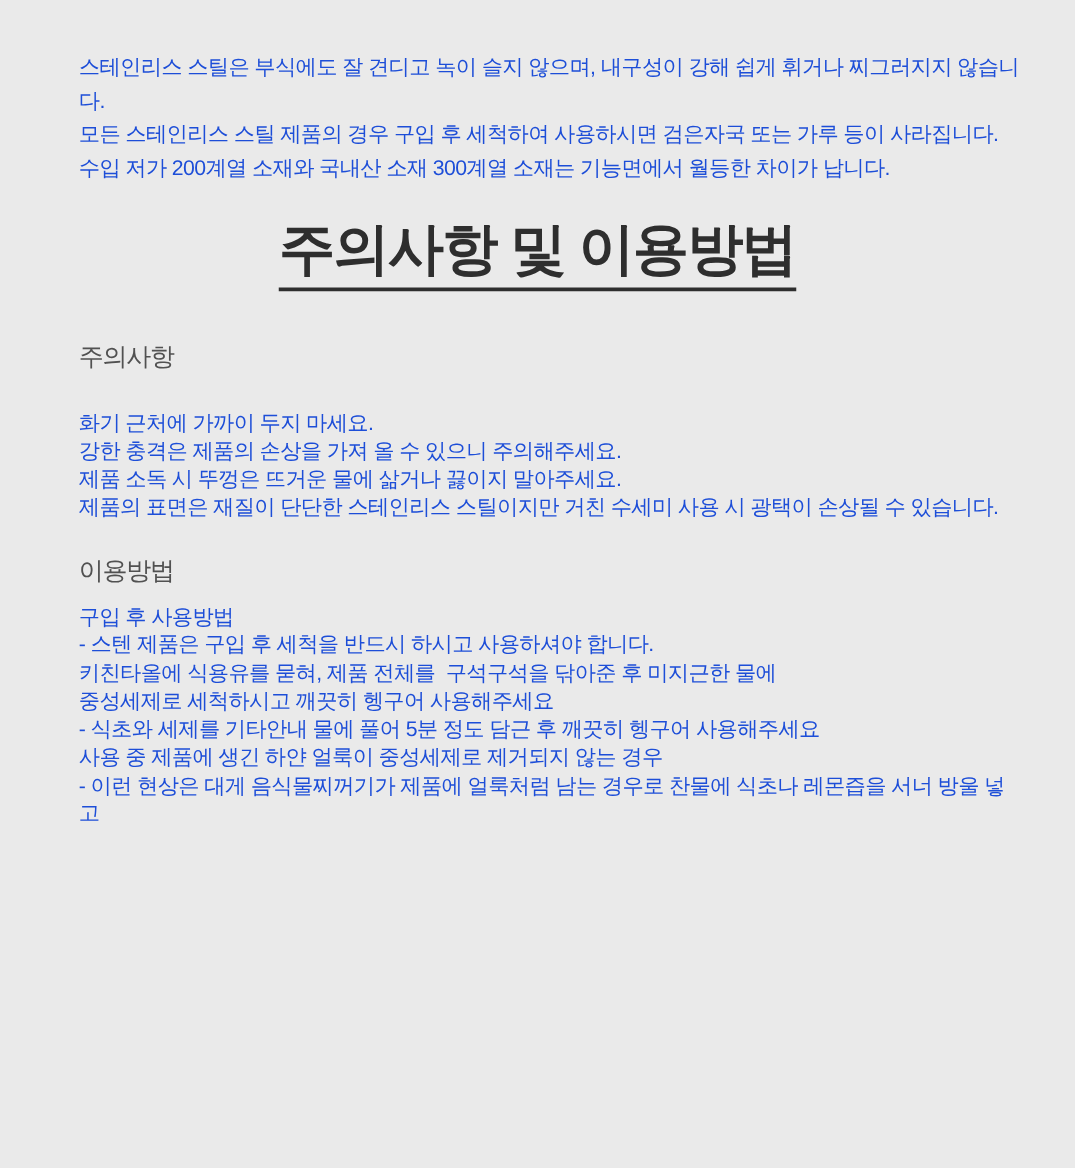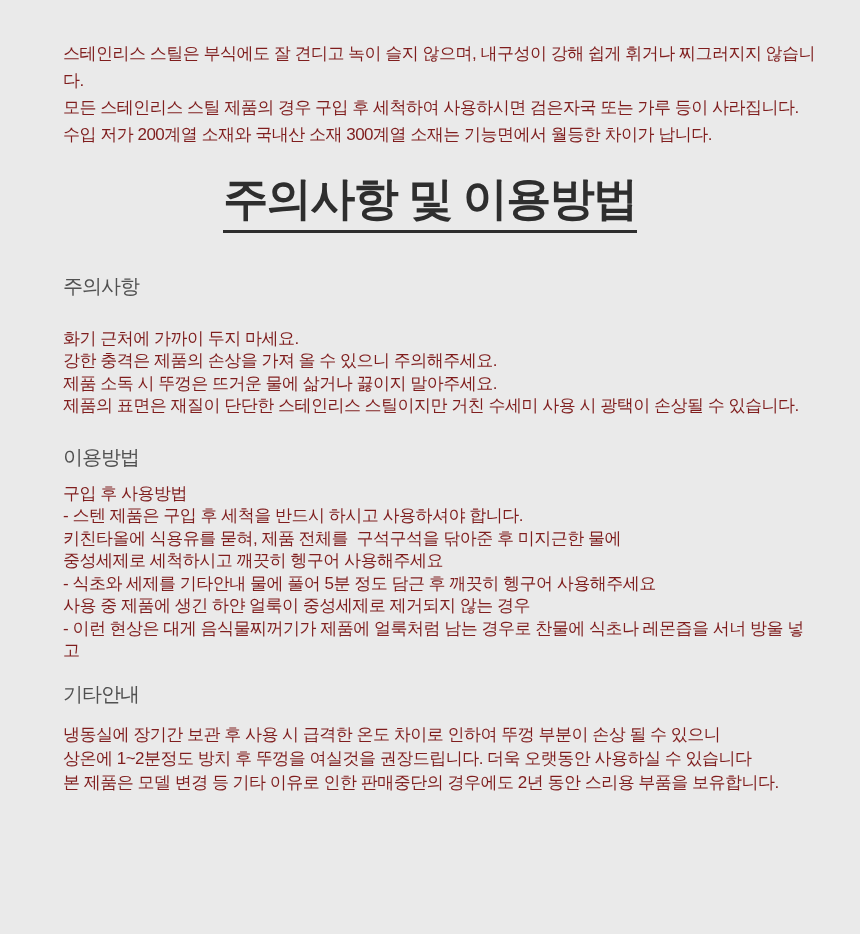--- a/index.html
+++ b/index.html
@@ -37,21 +37,21 @@
   }
   .main-title.second {
     margin-top: 25px;
   }
   .intro {
     margin: 40px 40px 0 63px;
   }
   .body-line {
     font-size: 17px;
     line-height: 27px;
-    color: #7f1d1d;
+    color: #1d4ed8;
     white-space: pre-wrap;
     letter-spacing: -0.5px;
   }
   .section {
     margin: 0 40px 0 63px;
   }
   .section-heading {
     font-size: 20px;
     font-weight: 500;
     letter-spacing: -1px;
@@ -102,23 +102,14 @@
       <div class="body-line">구입 후 사용방법</div>
       <div class="body-line">- 스텐 제품은 구입 후 세척을 반드시 하시고 사용하셔야 합니다.</div>
       <div class="body-line">키친타올에 식용유를 묻혀, 제품 전체를  구석구석을 닦아준 후 미지근한 물에</div>
       <div class="body-line">중성세제로 세척하시고 깨끗히 헹구어 사용해주세요</div>
       <div class="body-line">- 식초와 세제를 기타안내 물에 풀어 5분 정도 담근 후 깨끗히 헹구어 사용해주세요</div>
       <div class="body-line">사용 중 제품에 생긴 하얀 얼룩이 중성세제로 제거되지 않는 경우</div>
       <div class="body-line">- 이런 현상은 대게 음식물찌꺼기가 제품에 얼룩처럼 남는 경우로 찬물에 식초나 레몬즙을 서너 방울 넣고</div>
     </div>
   </div>
 
-  <div class="section section-other">
-    <h2 class="section-heading">기타안내</h2>
-    <div class="section-body">
-      <div class="body-line">냉동실에 장기간 보관 후 사용 시 급격한 온도 차이로 인하여 뚜껑 부분이 손상 될 수 있으니</div>
-      <div class="body-line">상온에 1~2분정도 방치 후 뚜껑을 여실것을 권장드립니다. 더욱 오랫동안 사용하실 수 있습니다</div>
-      <div class="body-line">본 제품은 모델 변경 등 기타 이유로 인한 판매중단의 경우에도 2년 동안 스리용 부품을 보유합니다.</div>
-
-    </div>
-  </div>
 
 </div>
 
 </body></html>

